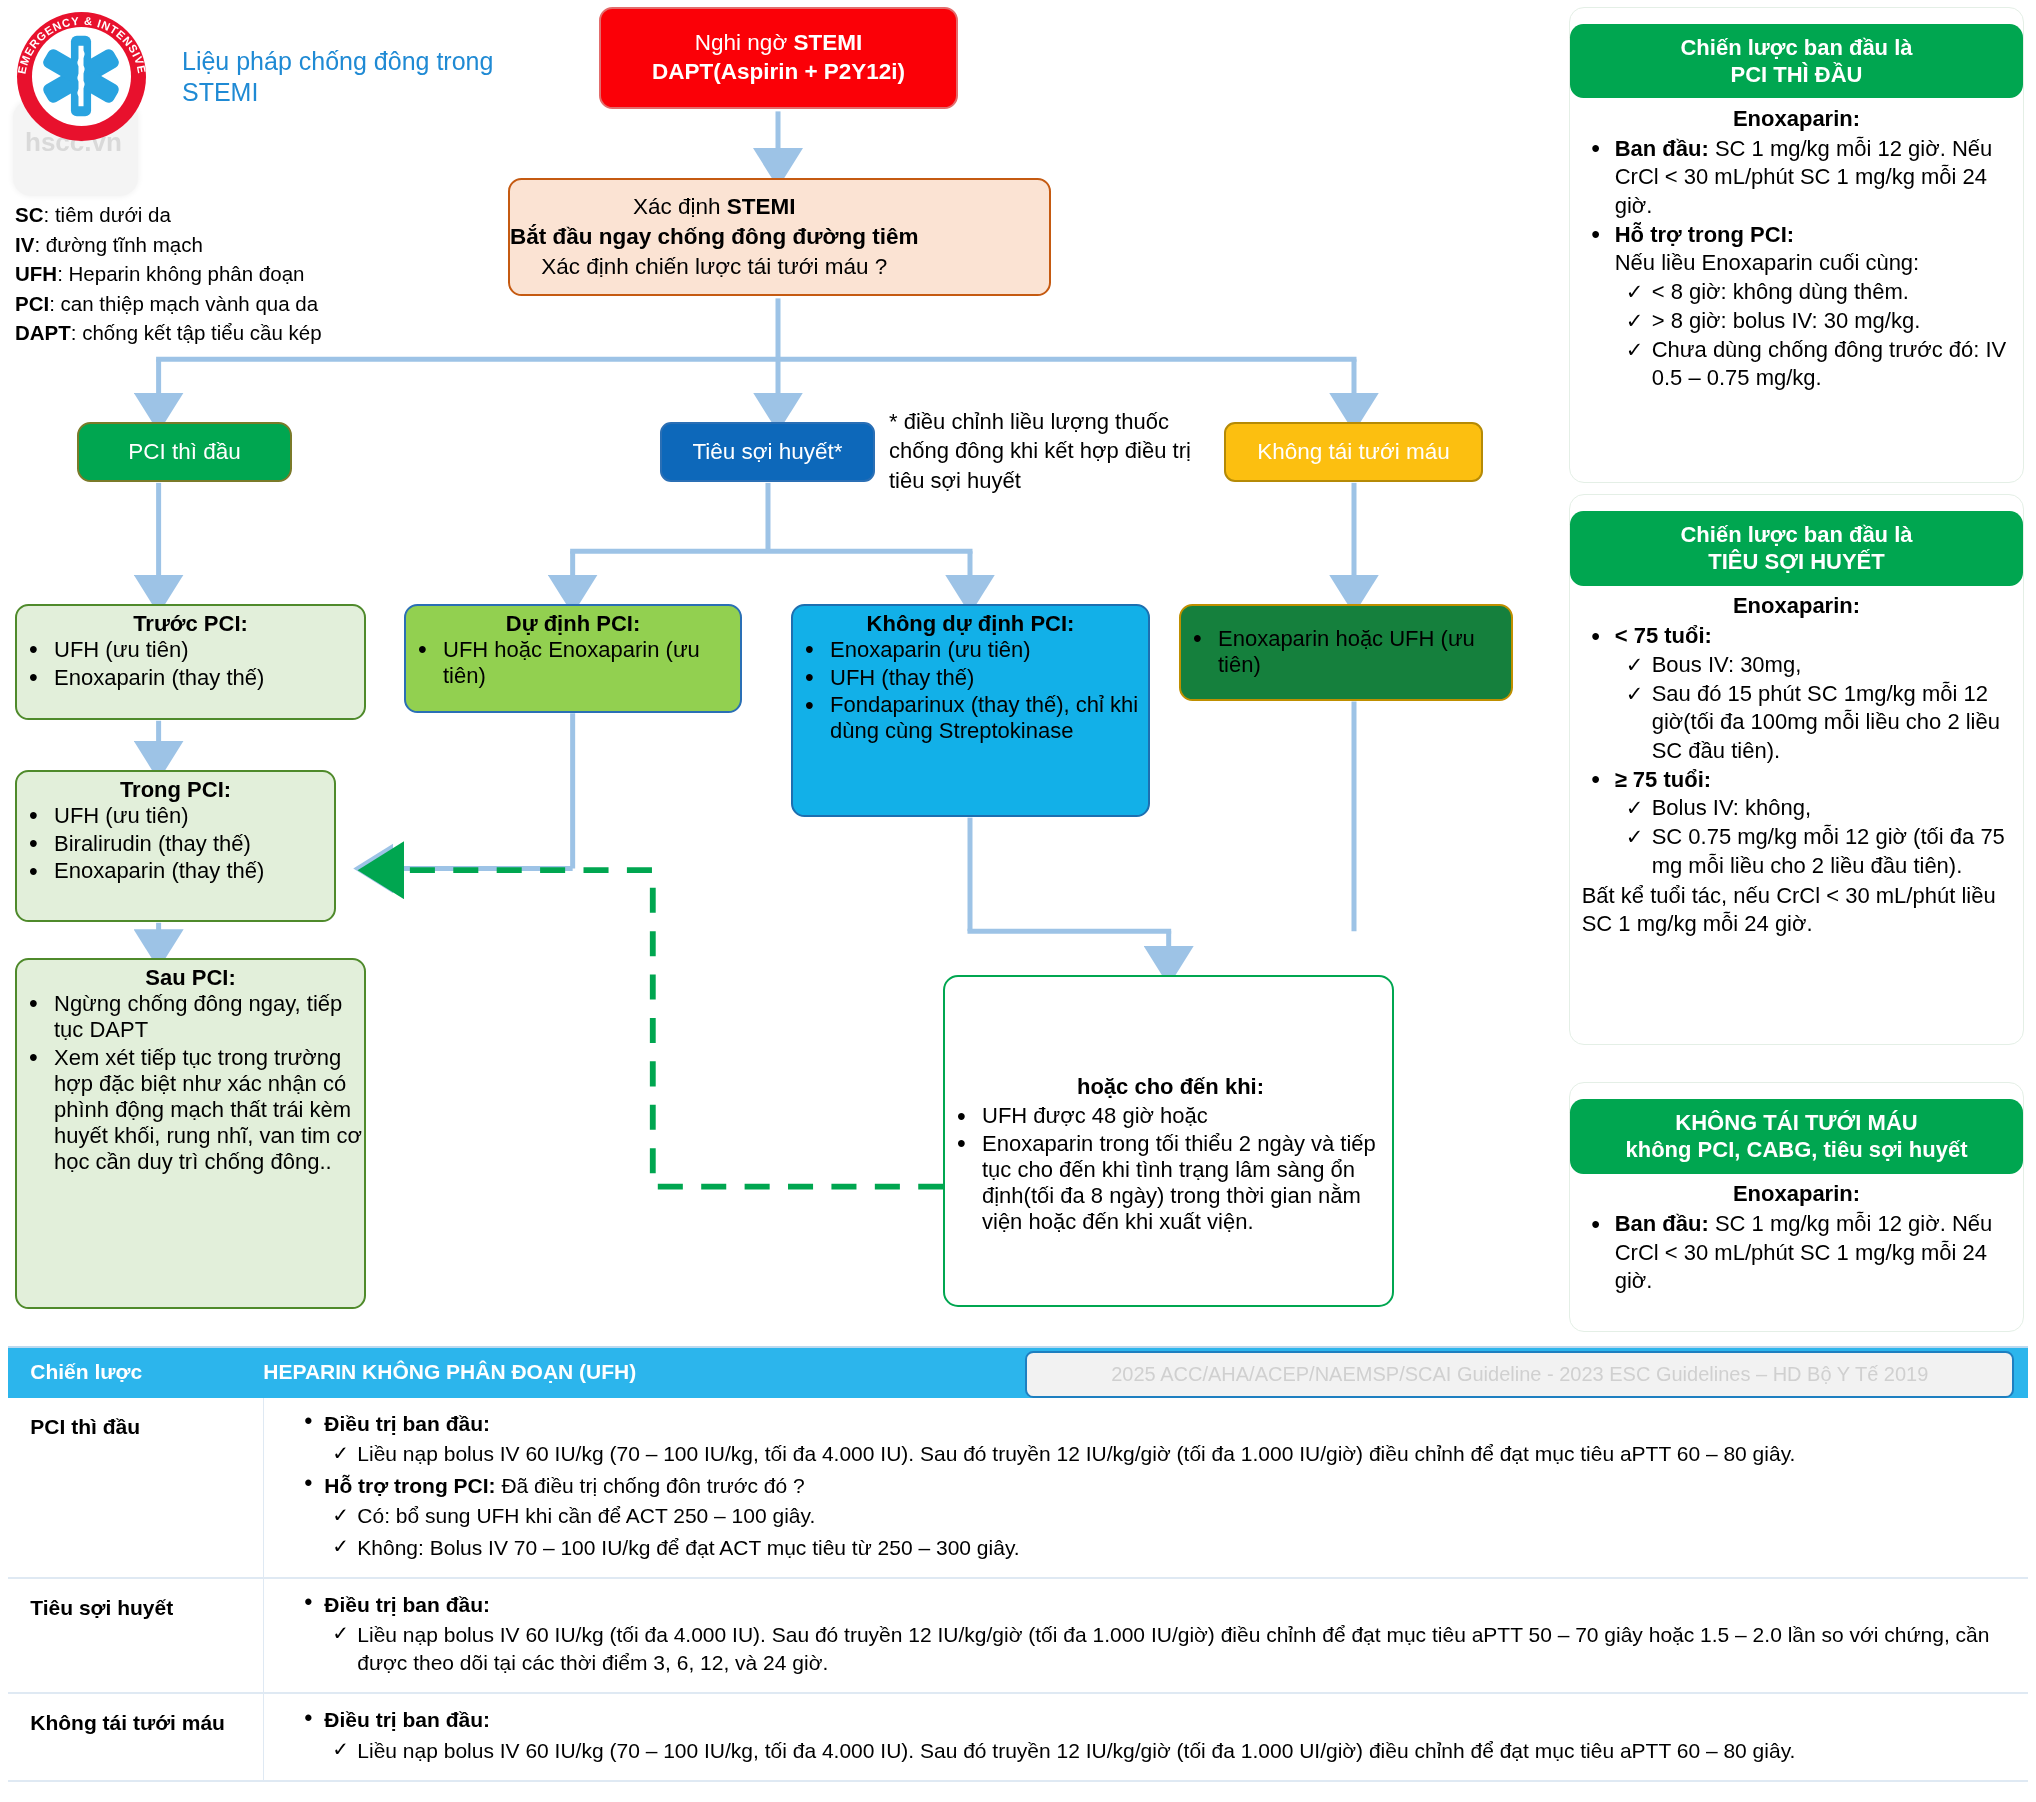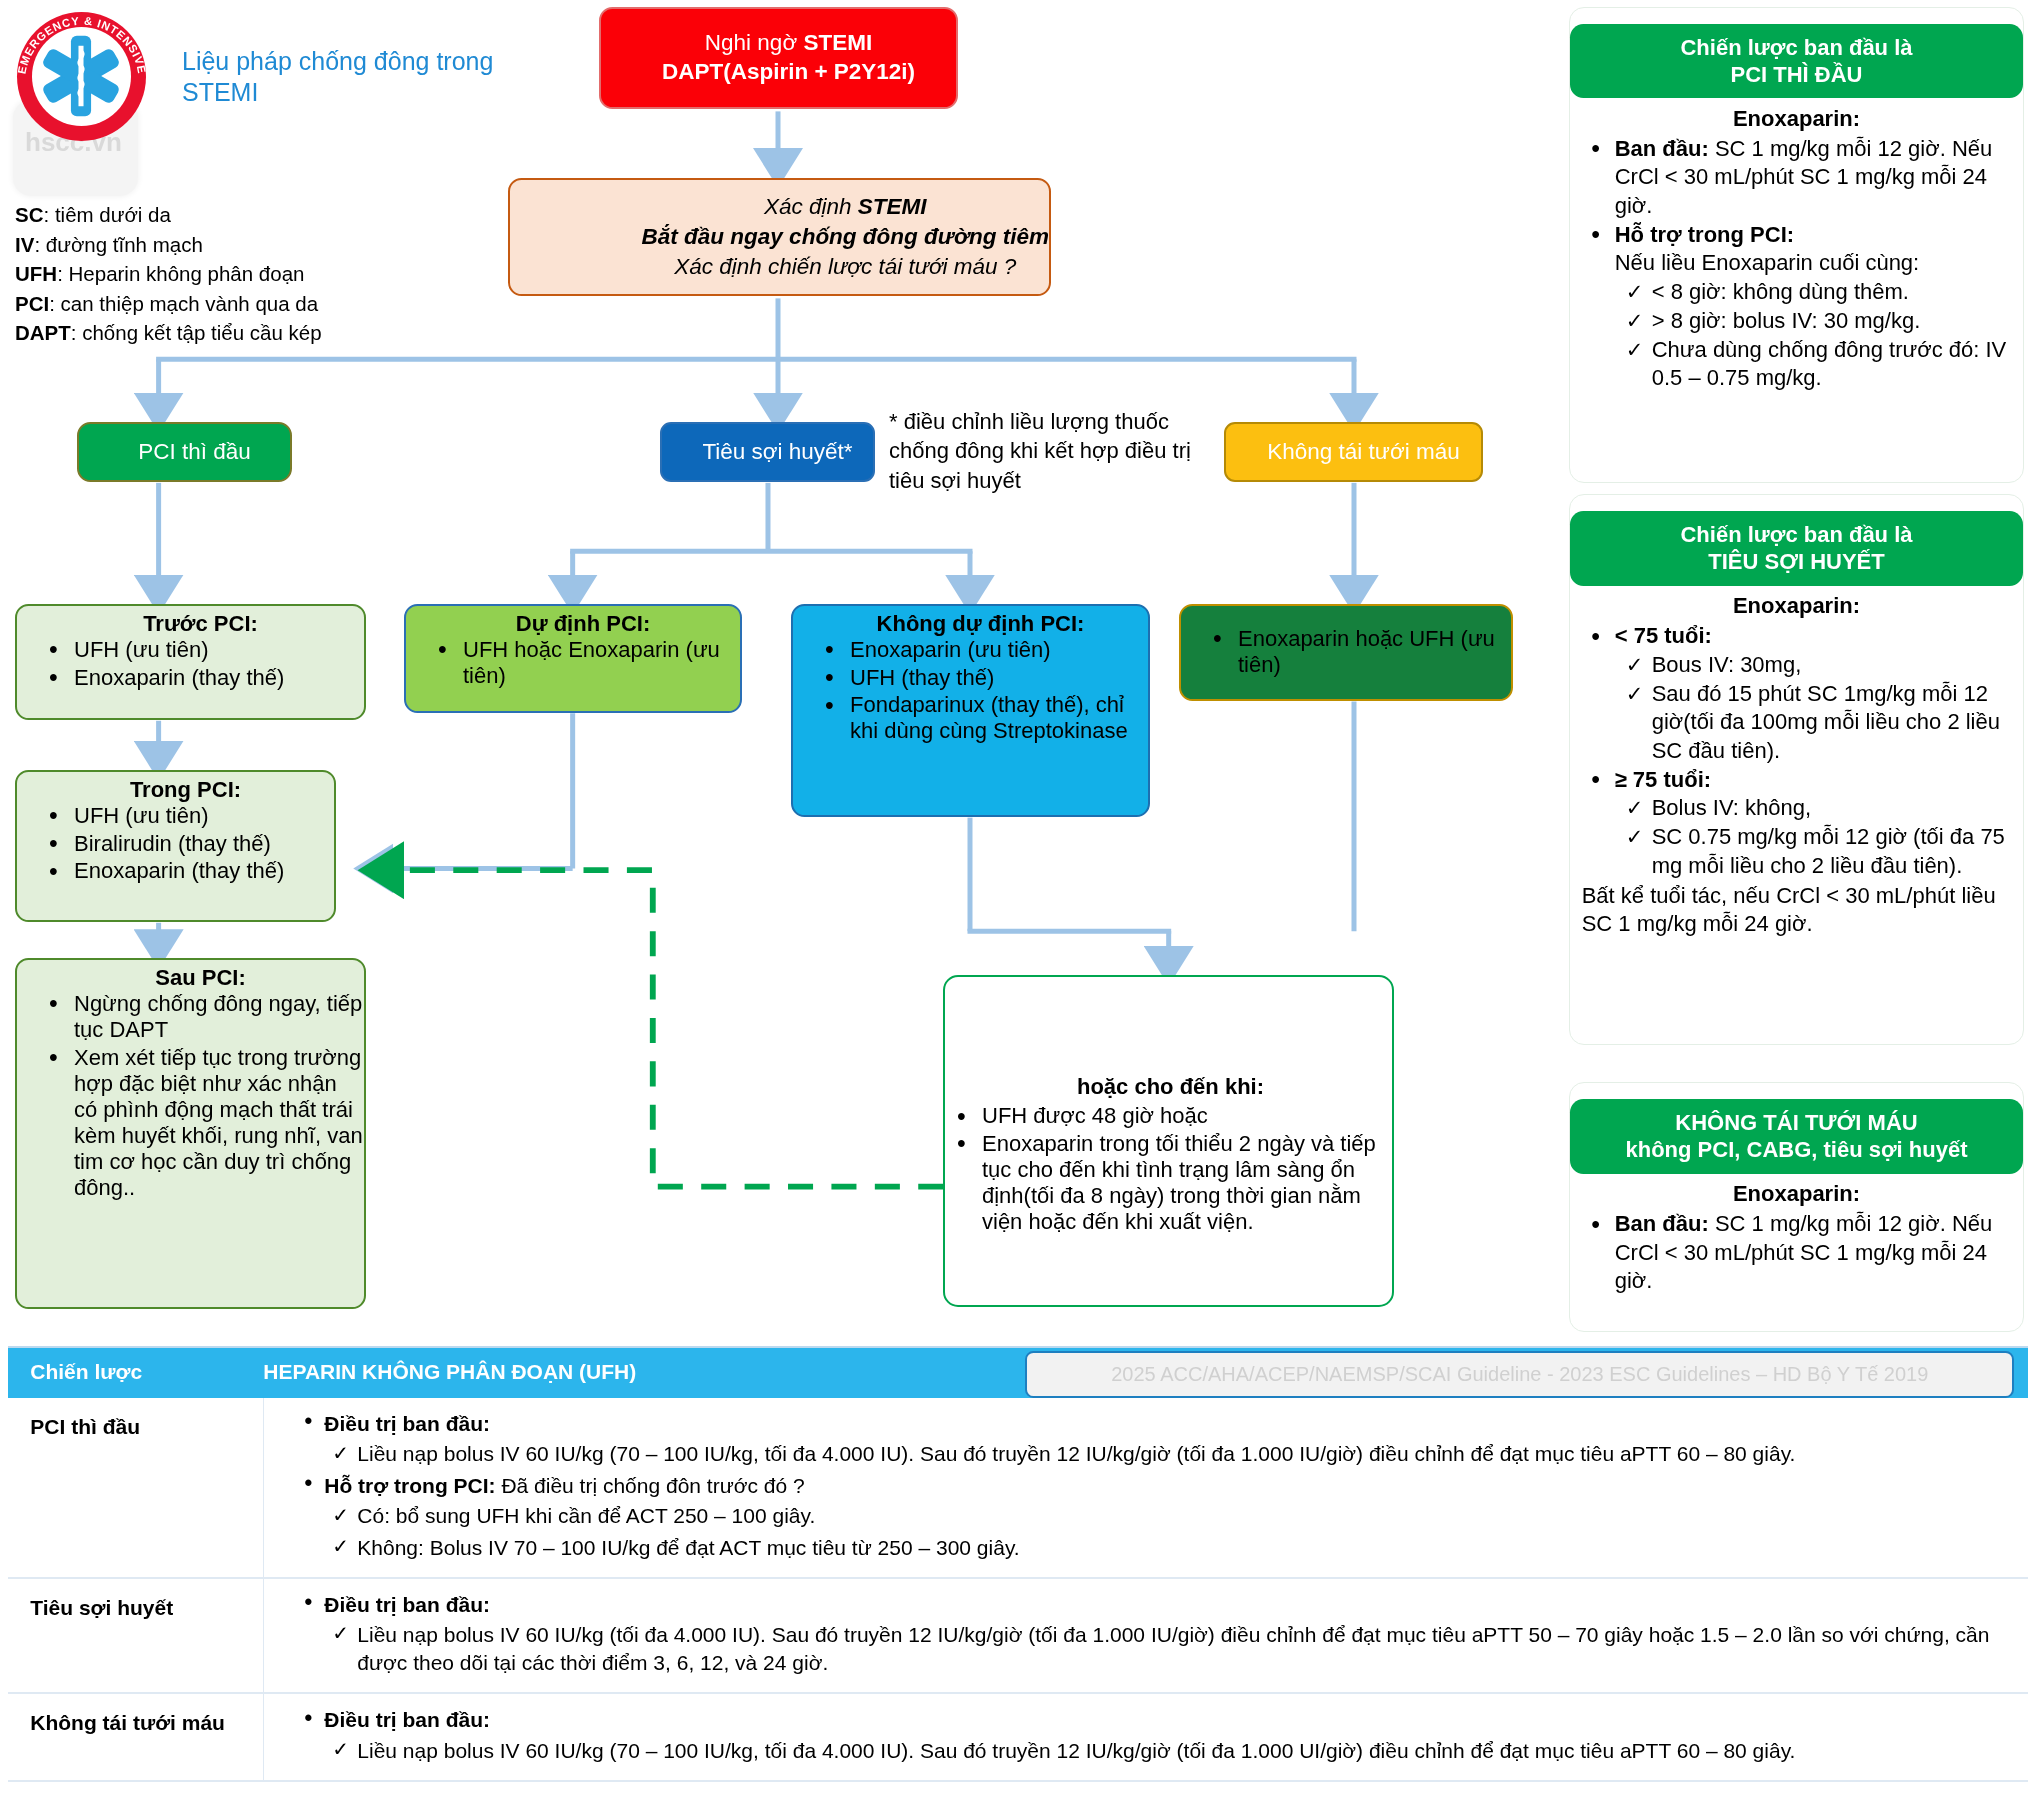--- a/index.html
+++ b/index.html
@@ -1,20 +1,20 @@
 <!DOCTYPE html>
 <html style="font-size:13.4px"><head>
 <meta charset="utf-8">
 <style>
   html,body{margin:0;padding:0;background:#ffffff;}
   body{font-family:"Liberation Sans", sans-serif;color:#000;}
   #page{position:relative;width:2036px;height:1803px;background:#fff;overflow:hidden;}
 
   
-  .node{position:absolute;box-sizing:border-box;border-radius:13.4px;padding-left:20px;}
+  .node{position:absolute;box-sizing:border-box;border-radius:13.4px;}
   .node .ttl{font-weight:bold;text-align:center;display:block;}
   .node ul{margin:0;padding:0 0 0 37px;list-style:none;}
   .node li{position:relative;margin:0 0 1.7px 0;}
   .node li::before{content:"\2022";position:absolute;left:-25px;top:-1.7px;font-size:25px;line-height:1.15;}
 
   
   #logo{position:absolute;left:10px;top:8.3px;width:146px;height:146px;}
   #logo .ring{position:absolute;left:6.7px;top:3.3px;width:129px;height:129px;border-radius:50%;
      background:#e8112d;box-shadow:0 0 0 0 #fff;}
   #logo .ring2{position:absolute;left:22px;top:18.4px;width:99px;height:99px;border-radius:50%;background:#fff;}
@@ -26,21 +26,21 @@
 
   #title{position:absolute;left:182px;top:46px;width:317px;font-size:25px;font-weight:normal;color:#1f8ad4;line-height:1.25;}
 
   #legend{position:absolute;left:15px;top:200px;width:359px;font-size:20.5px;line-height:1.44;}
   #legend .k{font-weight:bold;}
 
   
   #n-suspect{left:599px;top:6.7px;width:359px;height:102px;background:#fb0007;border:2.5px solid #e36c6c;
      color:#fff;font-size:22.5px;line-height:1.28;display:flex;align-items:center;justify-content:center;text-align:center;}
   #n-confirm{left:508px;top:178px;width:543px;height:118px;background:#fbe3d3;border:2.5px solid #c55a11;
-     font-size:22.5px;line-height:1.32;display:flex;align-items:center;justify-content:flex-end;text-align:center;font-style:italic;}
+     font-size:22.5px;line-height:1.32;display:flex;align-items:center;justify-content:flex-start;text-align:center;}
 
   #n-ppci{left:77px;top:422px;width:215px;height:60px;background:#00a650;border:2.5px solid #7a7a29;
      color:#fff;font-size:22.5px;display:flex;align-items:center;justify-content:center;}
   #n-lysis{left:660px;top:422px;width:215px;height:60px;background:#0d68ba;border:2.5px solid #2a6fb5;
      color:#fff;font-size:22.5px;display:flex;align-items:center;justify-content:center;border-radius:11px;}
   #n-noreperf{left:1224px;top:422px;width:259px;height:60px;background:#fcbf10;border:2.5px solid #b58a06;
      color:#fff;font-size:22.5px;display:flex;align-items:center;justify-content:center;border-radius:11px;}
   #note-star{position:absolute;left:889px;top:407px;width:326px;font-size:22px;line-height:1.33;}
 
   #n-prepci{left:15px;top:604px;width:351px;height:116px;background:#e2efda;border:2.5px solid #4f8a2b;font-size:22px;padding-top:5px;}

